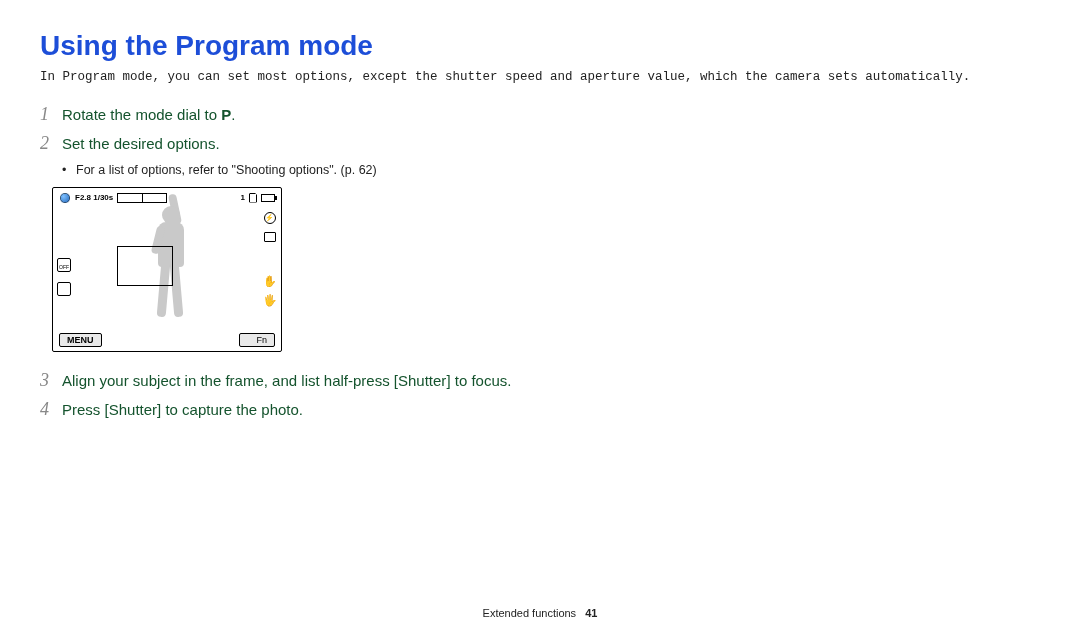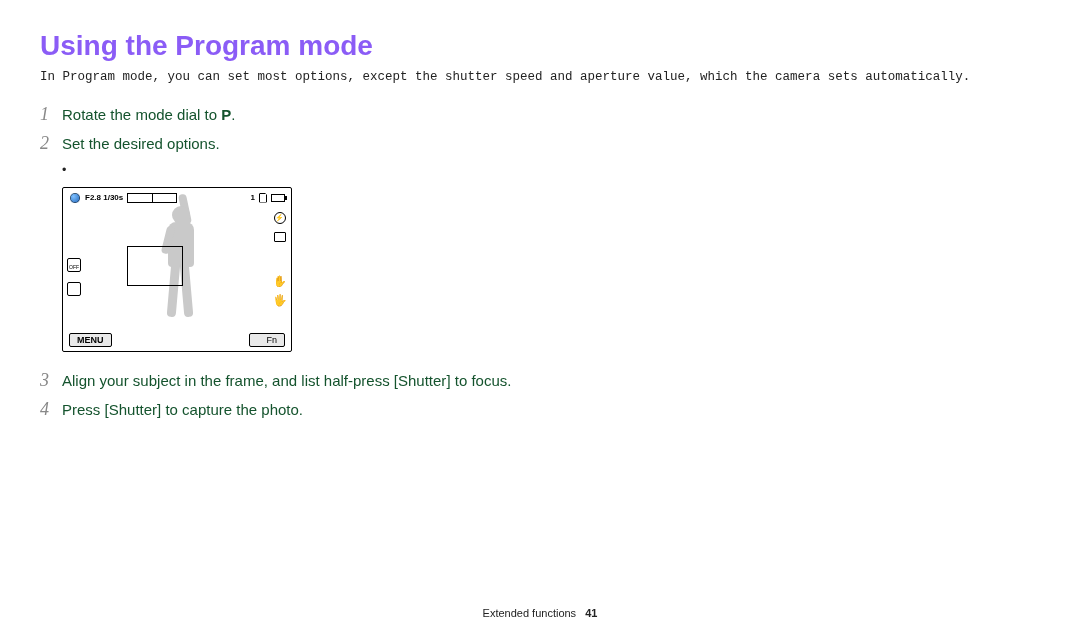--- a/index.html
+++ b/index.html
@@ -6,21 +6,21 @@
   body {
     width: 1080px;
     height: 630px;
     background: #fff;
     font-family: Arial, Helvetica, sans-serif;
     color: #000;
     position: relative;
     padding: 30px 40px 0 40px;
   }
   .title {
-    color: #8b5cf6;
+    color: #1d4ed8;
     font-size: 28px;
     font-weight: bold;
     margin-bottom: 8px;
   }
   .intro {
     font-size: 12.5px;
     color: #222;
     margin-bottom: 20px;
     font-family: Liberation Mono, monospace;
   }
@@ -58,21 +58,21 @@
     flex-shrink: 0;
   }
   .p-icon {
     font-weight: bold;
     font-family: Arial, sans-serif;
   }
   .bold { font-weight: normal; }
 
   
   .lcd-wrap {
-    margin-left: 22px;
+    margin-left: 12px;
     margin-top: 6px;
     margin-bottom: 18px;
   }
   .lcd {
     width: 230px;
     height: 165px;
     background: #fff;
     border: 1.5px solid #000;
     position: relative;
     border-radius: 2px;
@@ -185,20 +185,21 @@
       <span>Rotate the mode dial to </span><span class="p-icon">P</span><span>.</span>
     </div>
   </div>
 
   <div class="step">
     <div class="step-num">2</div>
     <div class="step-text">Set the desired options.</div>
   </div>
   <div class="sub-bullet">
     <div class="sub-bullet-dot">•</div>
+    <div>For a list of options, refer to "Shooting options". (p. 62)</div>
   </div>
 
   <div class="lcd-wrap">
     <div class="lcd">
       <div class="lcd-top">
         <div class="blue-dot"></div>
         <span>F2.8 1/30s</span>
         <div class="ev-scale"></div>
         <div style="flex:1"></div>
         <span>1</span>

